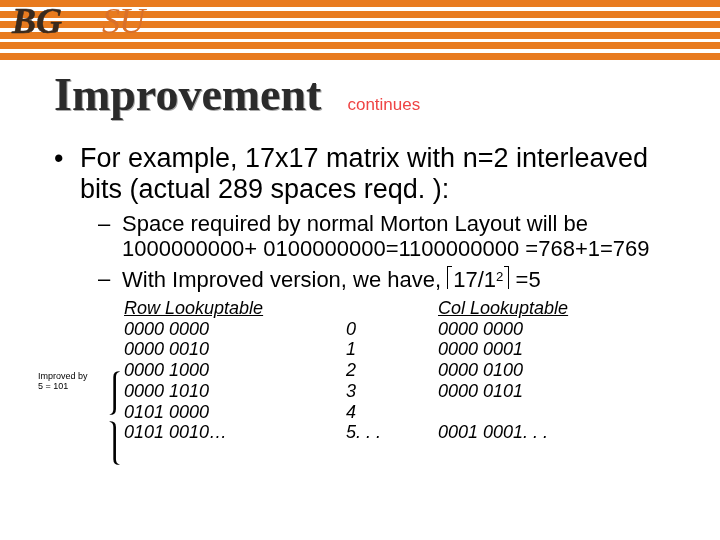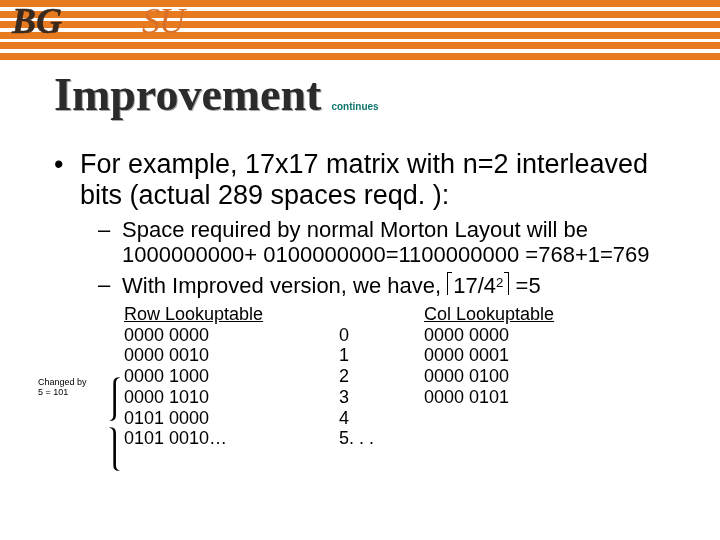--- a/index.html
+++ b/index.html
@@ -15,50 +15,49 @@
     height: 60px;
     display: flex; flex-direction: column;
   }
   .stripe { flex: 1; background: #e87b1f; }
   .stripe-gap { flex: 0.5; background: #fff; }
   .logo {
     position: absolute; top: 0; left: 12px;
     display: flex; align-items: flex-start;
     font-family: "Times New Roman", serif;
     z-index: 2;
-    gap: 40px;
   }
   .logo-bold {
     font-weight: 900; font-size: 36px; font-style: italic;
     color: #3a2a1e;
     -webkit-text-stroke: 0.5px #3a2a1e;
   }
   .logo-light {
     font-weight: 400; font-size: 36px; font-style: italic;
     color: #d9702a; letter-spacing: -1px; margin-left: 40px;
   }
   .slide-body {
     position: absolute; top: 68px; left: 54px; right: 24px;
   }
-  .title-row { display: flex; align-items: baseline; gap: 10px; margin-bottom: 28px; }
+  .title-row { display: flex; align-items: baseline; gap: 26px; margin-bottom: 22px; }
   .title {
     font-family: "Times New Roman", serif;
     font-size: 46px; font-weight: 700;
     color: #2b2b2b;
     text-shadow: 1px 1px 0 #aaa;
   }
-  .subtitle { font-size: 10px; font-weight: 700; color: #0f766e; }
+  .subtitle { font-size: 17px; font-weight: 400; color: #ef4444; }
   ul.top { list-style: none; padding-left: 0; }
   ul.top > li { position: relative; padding-left: 26px; font-size: 27px; line-height: 1.15; margin-bottom: 10px; }
   ul.top > li::before { content: "•"; position: absolute; left: 0; top: 0; font-size: 27px; }
   ul.sub { list-style: none; padding-left: 18px; margin-top: 6px; }
   ul.sub > li { position: relative; padding-left: 24px; font-size: 22px; line-height: 1.15; margin-bottom: 4px; }
   ul.sub > li::before { content: "–"; position: absolute; left: 0; top: 0; font-size: 22px; }
   .tables-block { margin-top: 6px; padding-left: 44px; position: relative; font-size: 18px; line-height: 1.15; }
-  .tables-row { display: flex; gap: 5px; }
+  .tables-row { display: flex; gap: 12px; font-style: italic; }
   .col-row   { width: 160px; }
   .col-idx   { width: 130px; text-align: left; padding-left: 50px; }
   .col-col   { width: 200px; }
   .underline { text-decoration: underline; }
   .changed-note {
     position: absolute;
     left: -42px;
     top: 74px;
     font-size: 9px;
     line-height: 1.1;
@@ -108,28 +107,28 @@
 
   <ul class="top">
     <li>
       <span>For example, 17x17 matrix with n=2 interleaved bits (actual 289 spaces reqd. ):</span>
       <ul class="sub">
         <li>
           <span>Space required by normal Morton Layout will be 1000000000+ 0100000000=1100000000 =768+1=769</span>
         </li>
         <li>
           <span>With Improved version, we have,</span>
-          <span class="ceil-l"></span><span>17/4</span><sup>2</sup><span class="ceil-r"></span>
+          <span class="ceil-l"></span><span>17/1</span><sup>2</sup><span class="ceil-r"></span>
           <span>=5</span>
         </li>
       </ul>
 
       <div class="tables-block">
         <div class="changed-note">
-          <div>Changed by</div>
+          <div>Improved by</div>
           <div>5 = 101</div>
         </div>
         <div class="brace">⎰<br>⎱</div>
 
         <div class="tables-row">
           <div class="col-row underline">Row Lookuptable</div>
           <div class="col-idx"></div>
           <div class="col-col underline">Col Lookuptable</div>
         </div>
         <div class="tables-row">
@@ -152,17 +151,18 @@
           <div class="col-idx">3</div>
           <div class="col-col">0000 0101</div>
         </div>
         <div class="tables-row">
           <div class="col-row">0101 0000</div>
           <div class="col-idx">4</div>
         </div>
         <div class="tables-row">
           <div class="col-row">0101 0010…</div>
           <div class="col-idx">5. . .</div>
+          <div class="col-col">0001 0001. . .</div>
         </div>
       </div>
     </li>
   </ul>
 </div>
 
 </body></html>

